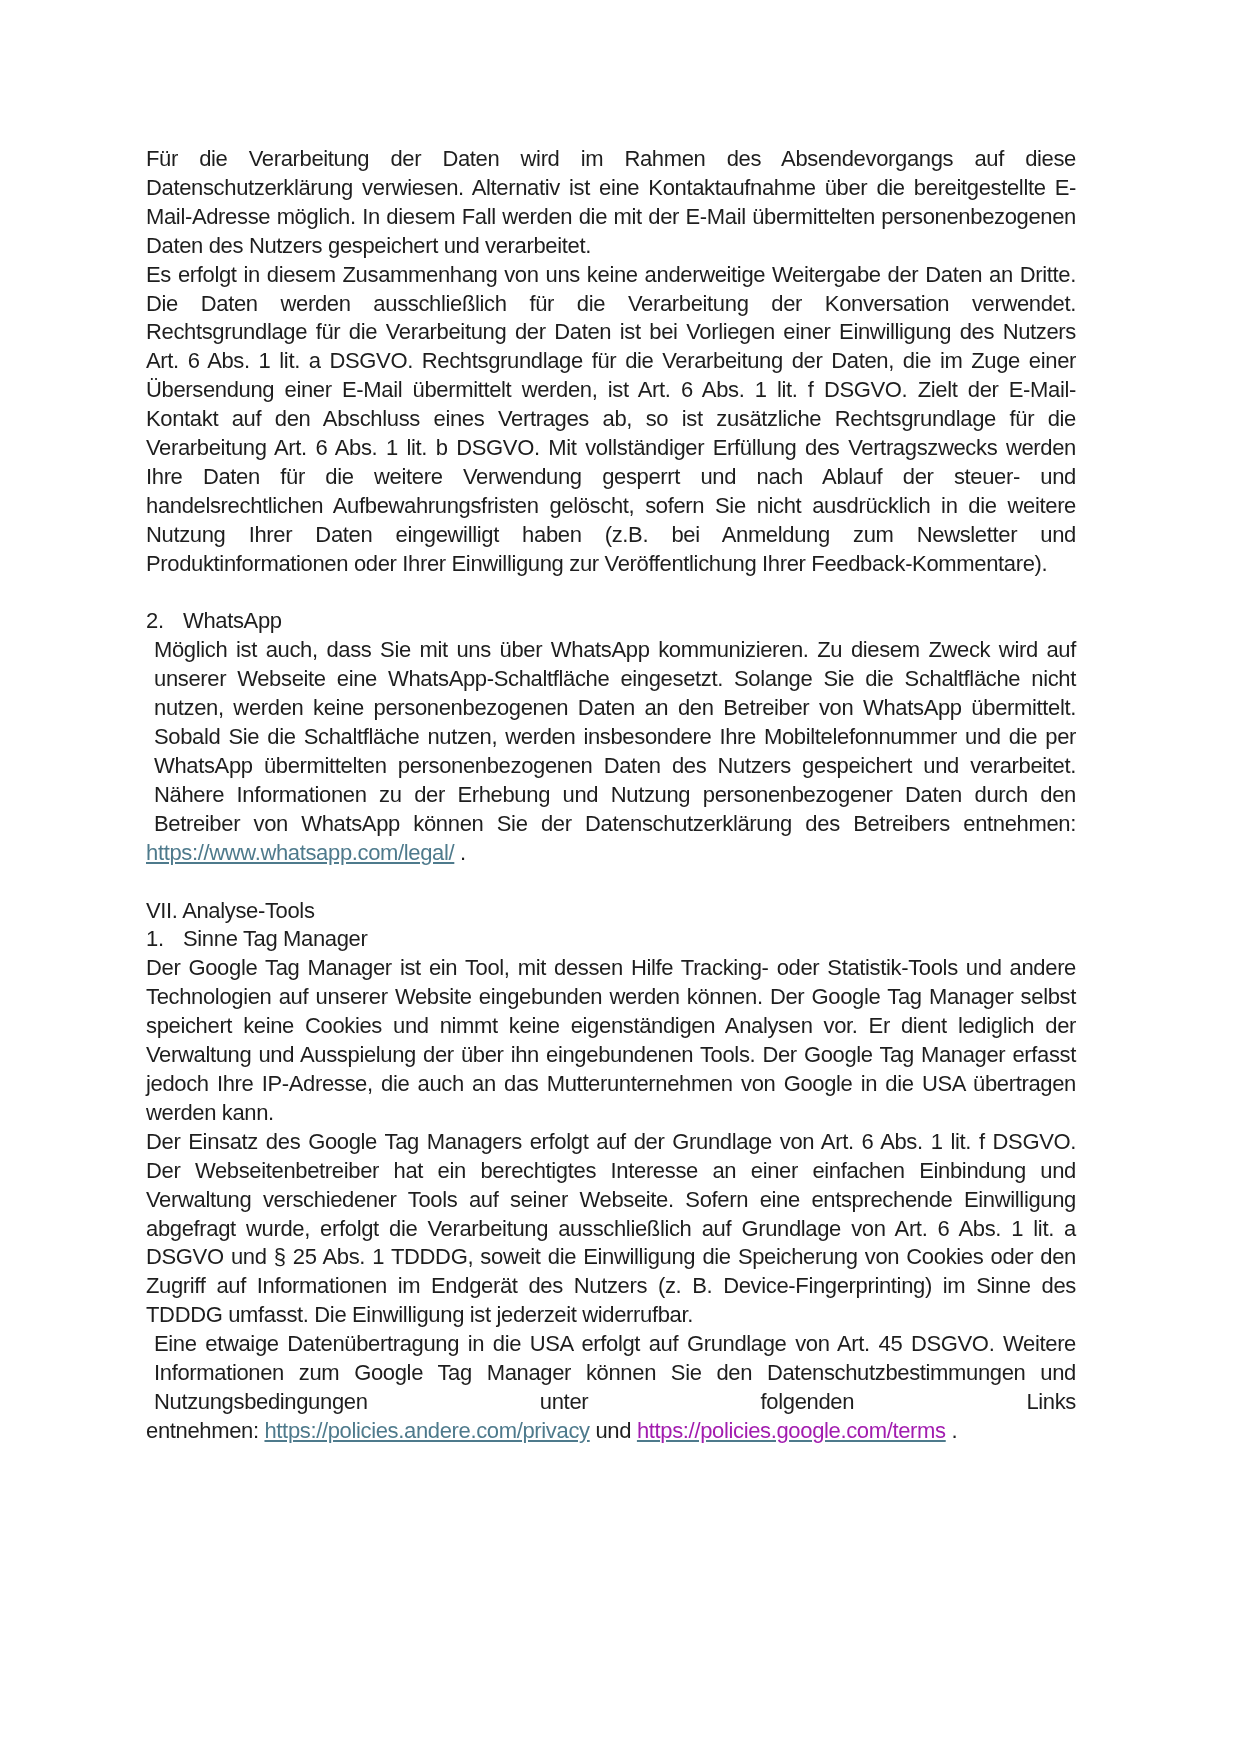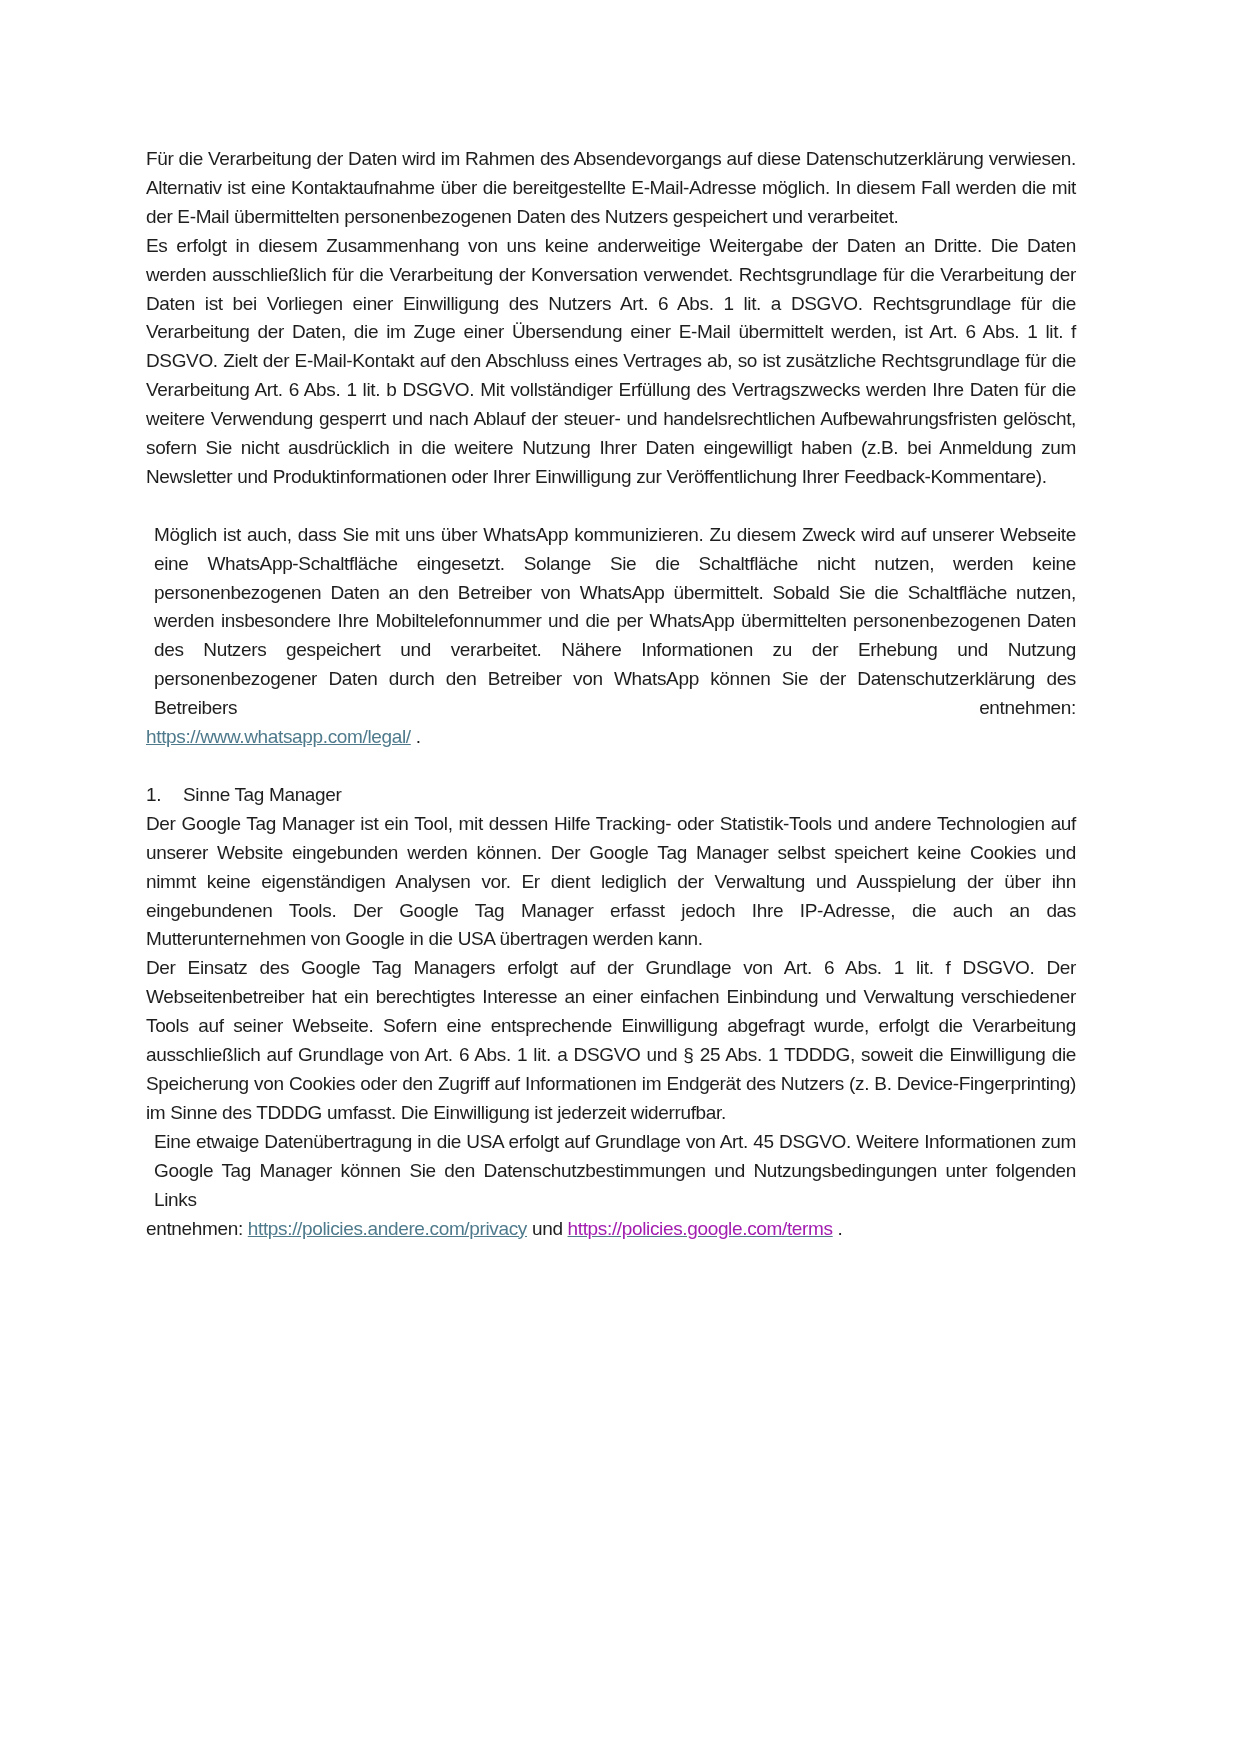--- a/index.html
+++ b/index.html
@@ -12,21 +12,21 @@
       height: 1755px;
       position: relative;
       overflow: hidden;
     }
     .page {
       position: absolute;
       left: 146px;
       top: 145px;
       width: 930px;
       font-family: "Liberation Sans", sans-serif;
-      font-size: 19px;
+      font-size: 22px;
       line-height: 28.9px;
       color: #1e1e1e;
       letter-spacing: -0.35px;
     }
     .para {
       margin: 0;
       text-align: justify;
       hyphens: none;
     }
     .para.last-justify {
@@ -52,24 +52,26 @@
 </head>
 <body>
 
 <div class="page">
 
   <p class="para">Für die Verarbeitung der Daten wird im Rahmen des Absendevorgangs auf diese Datenschutzerklärung verwiesen. Alternativ ist eine Kontaktaufnahme über die bereitgestellte E-Mail-Adresse möglich. In diesem Fall werden die mit der E-Mail übermittelten personenbezogenen Daten des Nutzers gespeichert und verarbeitet.</p>
   <p class="para">Es erfolgt in diesem Zusammenhang von uns keine anderweitige Weitergabe der Daten an Dritte. Die Daten werden ausschließlich für die Verarbeitung der Konversation verwendet. Rechtsgrundlage für die Verarbeitung der Daten ist bei Vorliegen einer Einwilligung des Nutzers Art. 6 Abs. 1 lit. a DSGVO. Rechtsgrundlage für die Verarbeitung der Daten, die im Zuge einer Übersendung einer E-Mail übermittelt werden, ist Art. 6 Abs. 1 lit. f DSGVO. Zielt der E-Mail-Kontakt auf den Abschluss eines Vertrages ab, so ist zusätzliche Rechtsgrundlage für die Verarbeitung Art. 6 Abs. 1 lit. b DSGVO. Mit vollständiger Erfüllung des Vertragszwecks werden Ihre Daten für die weitere Verwendung gesperrt und nach Ablauf der steuer- und handelsrechtlichen Aufbewahrungsfristen gelöscht, sofern Sie nicht ausdrücklich in die weitere Nutzung Ihrer Daten eingewilligt haben (z.B. bei Anmeldung zum Newsletter und Produktinformationen oder Ihrer Einwilligung zur Veröffentlichung Ihrer Feedback-Kommentare).</p>
 
   <div class="blank"></div>
 
+  <p class="heading"><span class="num">2.</span><span>WhatsApp</span></p>
   <p class="para last-justify">Möglich ist auch, dass Sie mit uns über WhatsApp kommunizieren. Zu diesem Zweck wird auf unserer Webseite eine WhatsApp-Schaltfläche eingesetzt. Solange Sie die Schaltfläche nicht nutzen, werden keine personenbezogenen Daten an den Betreiber von WhatsApp übermittelt. Sobald Sie die Schaltfläche nutzen, werden insbesondere Ihre Mobiltelefonnummer und die per WhatsApp übermittelten personenbezogenen Daten des Nutzers gespeichert und verarbeitet. Nähere Informationen zu der Erhebung und Nutzung personenbezogener Daten durch den Betreiber von WhatsApp können Sie der Datenschutzerklärung des Betreibers entnehmen:</p>
   <p class="heading"><a class="link" href="#" style="color: rgb(78, 122, 140); text-decoration-color: rgb(78, 122, 140);">https://www.whatsapp.com/legal/</a><span> .</span></p>
 
   <div class="blank"></div>
 
+  <p class="heading">VII. Analyse-Tools</p>
   <p class="heading"><span class="num">1.</span><span>Sinne Tag Manager</span></p>
   <p class="para">Der Google Tag Manager ist ein Tool, mit dessen Hilfe Tracking- oder Statistik-Tools und andere Technologien auf unserer Website eingebunden werden können. Der Google Tag Manager selbst speichert keine Cookies und nimmt keine eigenständigen Analysen vor. Er dient lediglich der Verwaltung und Ausspielung der über ihn eingebundenen Tools. Der Google Tag Manager erfasst jedoch Ihre IP-Adresse, die auch an das Mutterunternehmen von Google in die USA übertragen werden kann.</p>
   <p class="para">Der Einsatz des Google Tag Managers erfolgt auf der Grundlage von Art. 6 Abs. 1 lit. f DSGVO. Der Webseitenbetreiber hat ein berechtigtes Interesse an einer einfachen Einbindung und Verwaltung verschiedener Tools auf seiner Webseite. Sofern eine entsprechende Einwilligung abgefragt wurde, erfolgt die Verarbeitung ausschließlich auf Grundlage von Art. 6 Abs. 1 lit. a DSGVO und § 25 Abs. 1 TDDDG, soweit die Einwilligung die Speicherung von Cookies oder den Zugriff auf Informationen im Endgerät des Nutzers (z. B. Device-Fingerprinting) im Sinne des TDDDG umfasst. Die Einwilligung ist jederzeit widerrufbar.</p>
   <p class="para last-justify">Eine etwaige Datenübertragung in die USA erfolgt auf Grundlage von Art. 45 DSGVO. Weitere Informationen zum Google Tag Manager können Sie den Datenschutzbestimmungen und Nutzungsbedingungen unter folgenden Links</p>
   <p class="heading"><span>entnehmen: </span><a class="link" href="#" style="color: rgb(78, 122, 140); text-decoration-color: rgb(78, 122, 140);">https://policies.andere.com/privacy</a><span> und </span><a class="link" href="#" style="color: #a21caf; text-decoration-color: rgb(78, 122, 140);">https://policies.google.com/terms</a><span> .</span></p>
 
 </div>
 
 </body></html>

